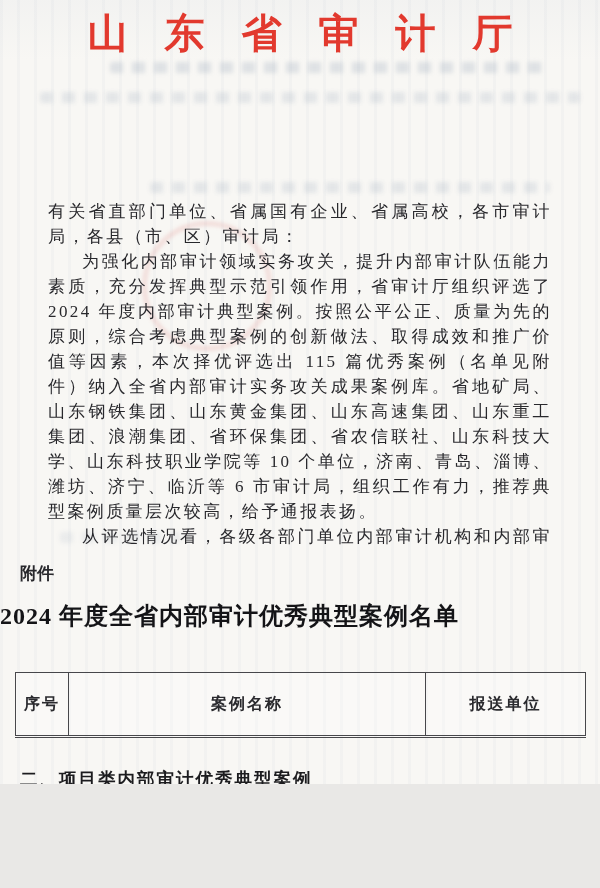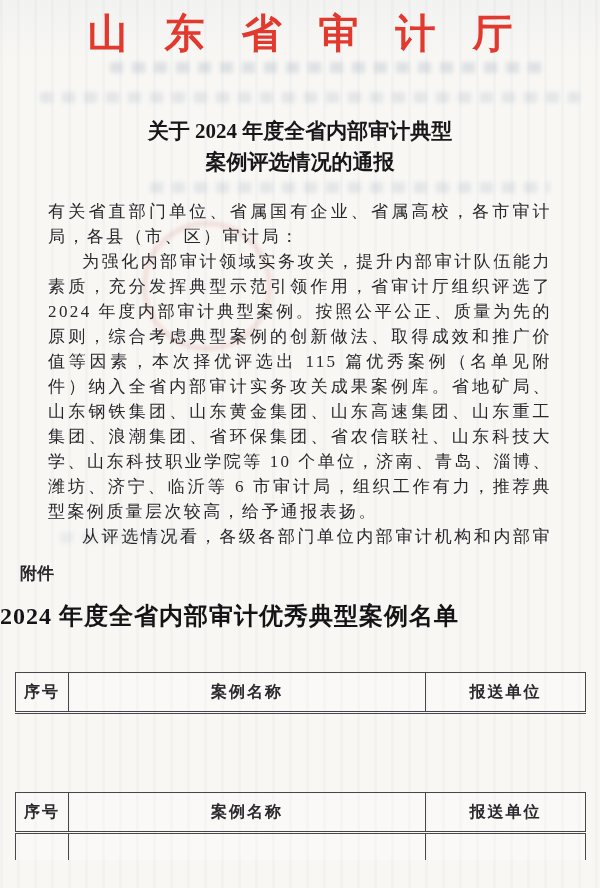--- a/index.html
+++ b/index.html
@@ -1,18 +1,18 @@
 <!DOCTYPE html>
 <html><head>
 <meta charset="utf-8">
 <style>
   html,body{margin:0;padding:0;background:#e9e8e6;}
   .page{
     position:relative;
-    width:600px;height:888px;
+    width:600px;height:784px;
     margin:0 auto;
     background:#f8f7f4;
     overflow:hidden;
     font-family:"Liberation Serif","DejaVu Serif",serif;
     color:#28282c;
   }
   
   .streaks{
     position:absolute;inset:0;
     background:
@@ -79,21 +79,21 @@
     font-size:16px;color:#2a2a2e;
     background:rgba(255,255,255,0.25);
   }
   .t1{top:672px;}
   .t2{top:792px;}
   table.case-table col.c-no{width:53px;}
   table.case-table col.c-case{width:357px;}
   table.case-table col.c-unit{width:160px;}
   table.case-table th, table.case-table td{
     border:1.6px solid #47474b;
-    padding:4px 4px;
+    padding:16px 4px;
   }
   table.case-table th{
     height:30px;font-weight:bold;text-align:center;
     border-bottom:3.5px double #47474b;
     letter-spacing:2px;font-size:16px;
   }
   .t1 td{height:58px;}
   .t2 td{height:46px;}
   td.cell-no, td.cell-unit{text-align:center;letter-spacing:1px;}
   td.cell-case{text-align:left;padding-left:14px;letter-spacing:1.5px;}
@@ -108,24 +108,20 @@
   <div class="ghost g1"></div>
   <div class="ghost g2"></div>
   <div class="ghost g3"></div>
   <div class="ghost g4"></div>
   <div class="seal-ghost"></div>
 
   <div class="agency-header" style="color:#e2392e">
     <span>山东省审计厅</span>
   </div>
 
-  <div class="doc-title">
-    <div>关于 2024 年度全省内部审计典型</div>
-    <div>案例评选情况的通报</div>
-  </div>
 
   <div class="body-text">
     <p>有关省直部门单位、省属国有企业、省属高校，各市审计局，各县（市、区）审计局：</p>
     <p class="indent">为强化内部审计领域实务攻关，提升内部审计队伍能力素质，充分发挥典型示范引领作用，省审计厅组织评选了 2024 年度内部审计典型案例。按照公平公正、质量为先的原则，综合考虑典型案例的创新做法、取得成效和推广价值等因素，本次择优评选出 115 篇优秀案例（名单见附件）纳入全省内部审计实务攻关成果案例库。省地矿局、山东钢铁集团、山东黄金集团、山东高速集团、山东重工集团、浪潮集团、省环保集团、省农信联社、山东科技大学、山东科技职业学院等 10 个单位，济南、青岛、淄博、潍坊、济宁、临沂等 6 市审计局，组织工作有力，推荐典型案例质量层次较高，给予通报表扬。</p>
     <p class="indent clipped">从评选情况看，各级各部门单位内部审计机构和内部审计人</p>
   </div>
 
   <div class="attach-label">附件</div>
 
   <div class="attach-title">2024 年度全省内部审计优秀典型案例名单</div>
@@ -139,20 +135,21 @@
       </colgroup>
     <tbody>
         <tr>
       <th>序号</th>
       <th>案例名称</th>
       <th>报送单位</th>
     </tr>
   </tbody>
     </table>
 
+  <div class="section-heading sh2">二、项目类内部审计优秀典型案例</div>
 
   <table class="case-table t2">
     <colgroup>
         <col class="c-no">
         <col class="c-case">
         <col class="c-unit">
       </colgroup>
     <tbody>
         <tr>
       <th>序号</th>

